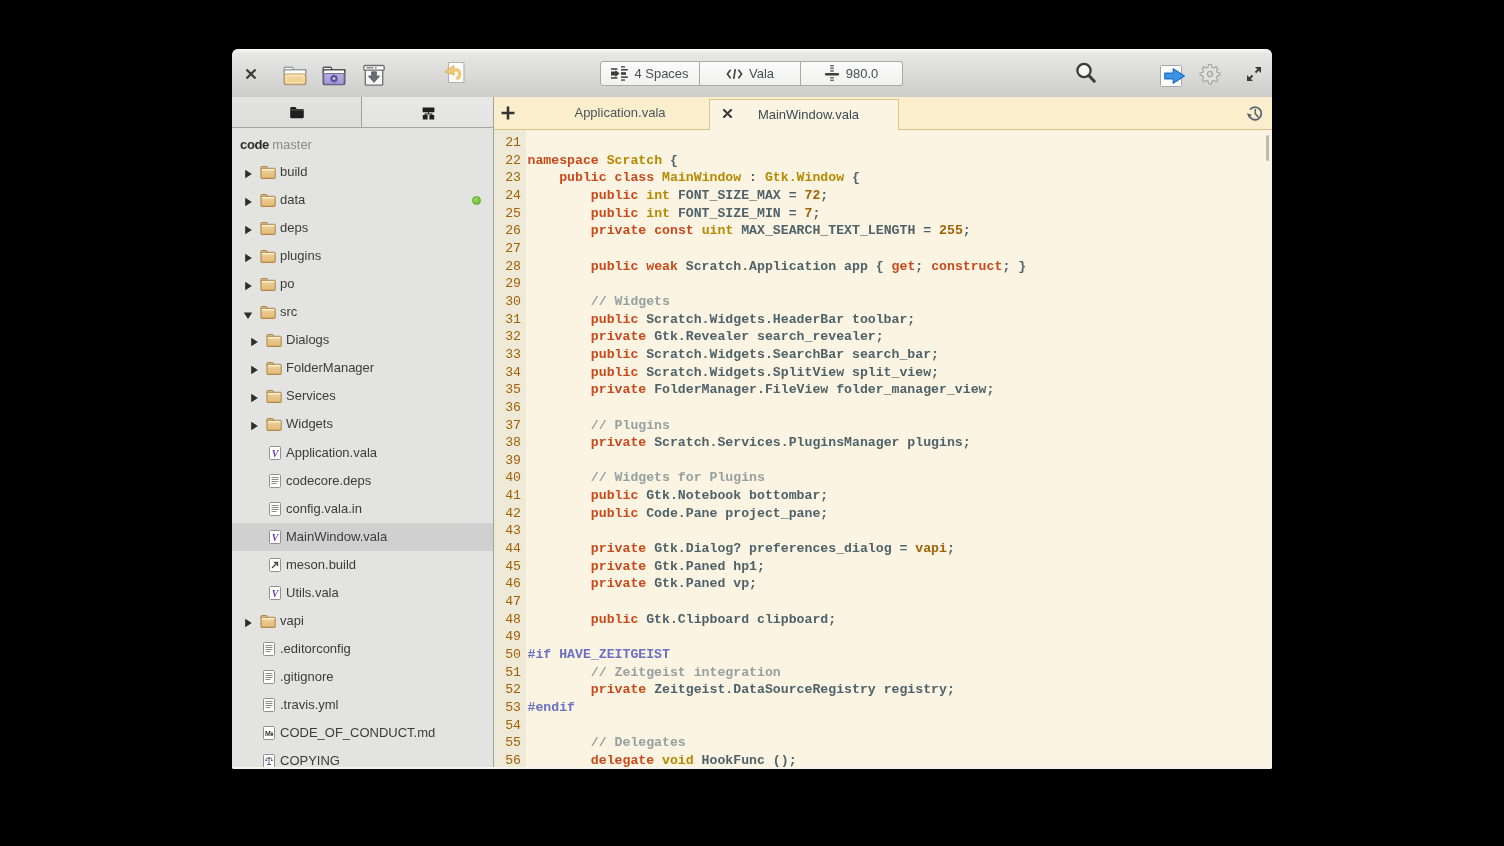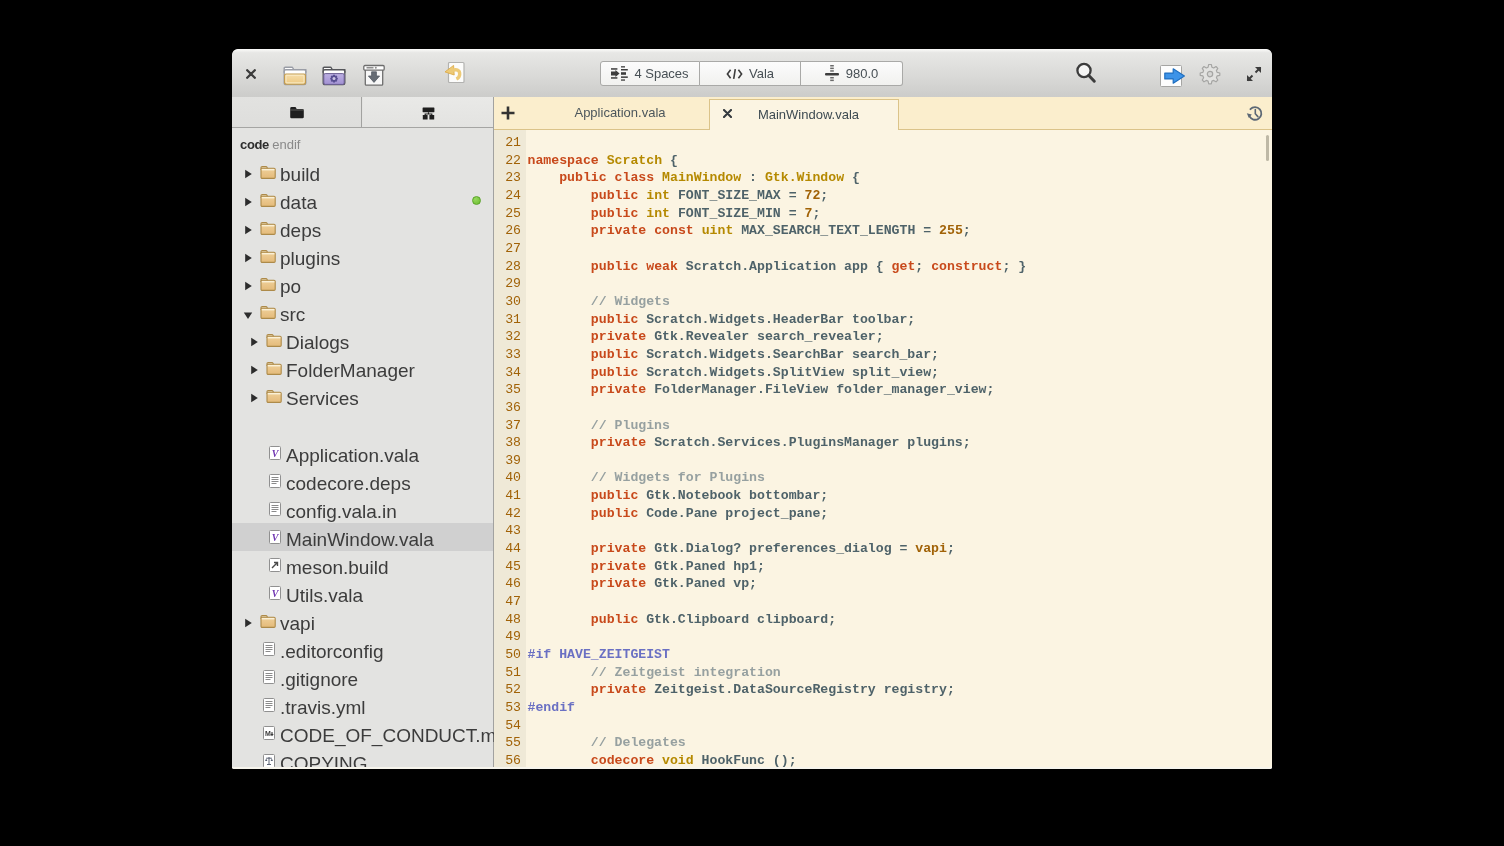--- a/index.html
+++ b/index.html
@@ -21,21 +21,21 @@
 #swl{left:0;width:130px;background:linear-gradient(#e2e2e0,#dededc);border-right:1px solid #a2a2a0}
 #swr{left:131px;width:130px;background:linear-gradient(#e9e9e7,#e3e3e1)}
 #tree{position:absolute;left:0;top:31px;width:261px;height:640px;background:#e3e3e1;font-family:"Liberation Sans",sans-serif}
 #proj{position:absolute;left:8px;top:9px;font-size:13px;color:#2d2d2d;letter-spacing:-0.35px}
 #proj b{font-weight:bold}
 #proj span{color:#8a8a8a;font-weight:normal;margin-left:0px;letter-spacing:0}
 .row{position:absolute;left:0;width:261px;height:28px}
 .row.sel{background:#d0d0d0}
 .exp{position:absolute;top:8px}
 .ric{position:absolute;top:6px}
-.rlab{position:absolute;top:6px;font-size:19px;color:#3c3c3c;white-space:nowrap}
+.rlab{position:absolute;top:6px;font-size:13px;color:#3c3c3c;white-space:nowrap}
 .gdot{position:absolute;right:12px;top:9.5px;width:9px;height:9px;border-radius:50%;background:radial-gradient(circle at 35% 30%,#96d95e,#6cbd2e);border:1px solid #59a427}
 
 #edit{position:absolute;left:262px;top:48px;width:778px;height:671px;background:#fbf4e2}
 #tabbar{position:absolute;left:0;top:0;width:778px;height:32.5px;background:#fbeecd;border-bottom:1.5px solid #dbc389}
 #plus{position:absolute;left:4.5px;top:7px;width:18px;height:18px}
 .tablab{position:absolute;top:8px;font:13px "Liberation Sans",sans-serif;color:#4b565c;white-space:nowrap}
 #atab{position:absolute;left:214.5px;top:2px;width:190px;height:30.5px;background:#fbf4e2;border:1px solid #dbc389;border-bottom:none}
 #atab .tx{position:absolute;left:10px;right:0;top:7px;text-align:center;font:13px "Liberation Sans",sans-serif;color:#3d4a51}
 #tabx{position:absolute;left:13.2px;top:8.6px;width:9px;height:9px}
 #hist{position:absolute;right:9.5px;top:7.5px;width:17px;height:17px}
@@ -168,21 +168,21 @@
             <g fill="#1e1e1e">
               <rect x="2.6" y="3.6" width="11.8" height="4.6" rx="0.4"></rect>
               <rect x="2.8" y="11" width="4.8" height="4.6" rx="0.4"></rect>
               <rect x="9.4" y="11" width="4.8" height="4.6" rx="0.4"></rect>
               <path d="M7.9 8.2 L9.1 8.2 L9.1 9.6 L12.4 9.6 L12.4 11 L11.2 11 L11.2 10.4 L5.8 10.4 L5.8 11 L4.6 11 L4.6 9.6 L7.9 9.6 Z"></path>
             </g>
           </svg>
         </div>
     </div>
     <div id="tree">
-      <div id="proj"><b>code</b> <span>endif</span></div>
+      <div id="proj"><b>code</b> <span>master</span></div>
 <div class="row" style="top:30.0px">
           <span class="exp" style="left:11px"><svg width="10" height="12" viewBox="0 0 10 12">
               <path d="M2.2 1.8 L8.8 6 L2.2 10.2 Z" fill="#2c2c2c"></path>
             </svg></span>
           <span class="ric" style="left:28px"><svg width="16" height="16" viewBox="0 0 16 16">
               <path d="M1 5.5 L1 3.8 Q1 2.6 2.2 2.6 L6 2.6 Q6.7 2.6 7 3.3 L7.6 4.7 L1 5.5 Z" fill="#f2e3c2" stroke="#ad8a49" stroke-width="1.1"></path>
               <rect x="1" y="4.2" width="14.2" height="10.2" rx="1.2" fill="url(#ftan)" stroke="#ad8a49" stroke-width="1.1"></rect>
               <rect x="1.8" y="5" width="12.6" height="1.4" fill="#faf0d6"></rect>
               <defs>
                 <linearGradient id="ftan" x1="0" y1="0" x2="0" y2="1">
@@ -322,20 +322,37 @@
               <rect x="1" y="4.2" width="14.2" height="10.2" rx="1.2" fill="url(#ftan)" stroke="#ad8a49" stroke-width="1.1"></rect>
               <rect x="1.8" y="5" width="12.6" height="1.4" fill="#faf0d6"></rect>
               <defs>
                 <linearGradient id="ftan" x1="0" y1="0" x2="0" y2="1">
                   <stop offset="0" stop-color="#efd09a"></stop>
                   <stop offset="1" stop-color="#e4ba79"></stop>
                 </linearGradient>
               </defs>
             </svg></span>
           <span class="rlab" style="left:54px">Services</span>
+        </div>
+<div class="row" style="top:282.45000000000005px">
+          <span class="exp" style="left:17px"><svg width="10" height="12" viewBox="0 0 10 12">
+              <path d="M2.2 1.8 L8.8 6 L2.2 10.2 Z" fill="#2c2c2c"></path>
+            </svg></span>
+          <span class="ric" style="left:33.5px"><svg width="16" height="16" viewBox="0 0 16 16">
+              <path d="M1 5.5 L1 3.8 Q1 2.6 2.2 2.6 L6 2.6 Q6.7 2.6 7 3.3 L7.6 4.7 L1 5.5 Z" fill="#f2e3c2" stroke="#ad8a49" stroke-width="1.1"></path>
+              <rect x="1" y="4.2" width="14.2" height="10.2" rx="1.2" fill="url(#ftan)" stroke="#ad8a49" stroke-width="1.1"></rect>
+              <rect x="1.8" y="5" width="12.6" height="1.4" fill="#faf0d6"></rect>
+              <defs>
+                <linearGradient id="ftan" x1="0" y1="0" x2="0" y2="1">
+                  <stop offset="0" stop-color="#efd09a"></stop>
+                  <stop offset="1" stop-color="#e4ba79"></stop>
+                </linearGradient>
+              </defs>
+            </svg></span>
+          <span class="rlab" style="left:54px">Widgets</span>
         </div>
 <div class="row" style="top:310.5px">
           <span class="ric" style="left:35px"><svg width="16" height="16" viewBox="0 0 16 16">
               <rect x="2.5" y="1.5" width="11" height="13" rx="1" fill="#fff" stroke="#909090" stroke-width="1"></rect>
               <text x="8" y="11.5" font-family="Liberation Serif" font-size="10" font-weight="bold" font-style="italic" fill="#7239b3" text-anchor="middle">V</text>
             </svg></span>
           <span class="rlab" style="left:54px">Application.vala</span>
         </div>
 <div class="row" style="top:366.6px">
           <span class="ric" style="left:35px"><svg width="16" height="16" viewBox="0 0 16 16">
@@ -538,16 +555,16 @@
         <span class="k">private</span> Gtk.Paned vp;
 &nbsp;
         <span class="k">public</span> Gtk.Clipboard clipboard;
 &nbsp;
 <span class="p">#if HAVE_ZEITGEIST</span>
         <span class="c">// Zeitgeist integration</span>
         <span class="k">private</span> Zeitgeist.DataSourceRegistry registry;
 <span class="p">#endif</span>
 &nbsp;
         <span class="c">// Delegates</span>
-        <span class="k">codecore</span> <span class="t">void</span> HookFunc ();</pre>
+        <span class="k">delegate</span> <span class="t">void</span> HookFunc ();</pre>
       </div>
     <div id="sbar"></div>
   </div>
 </div>
 </body></html>

